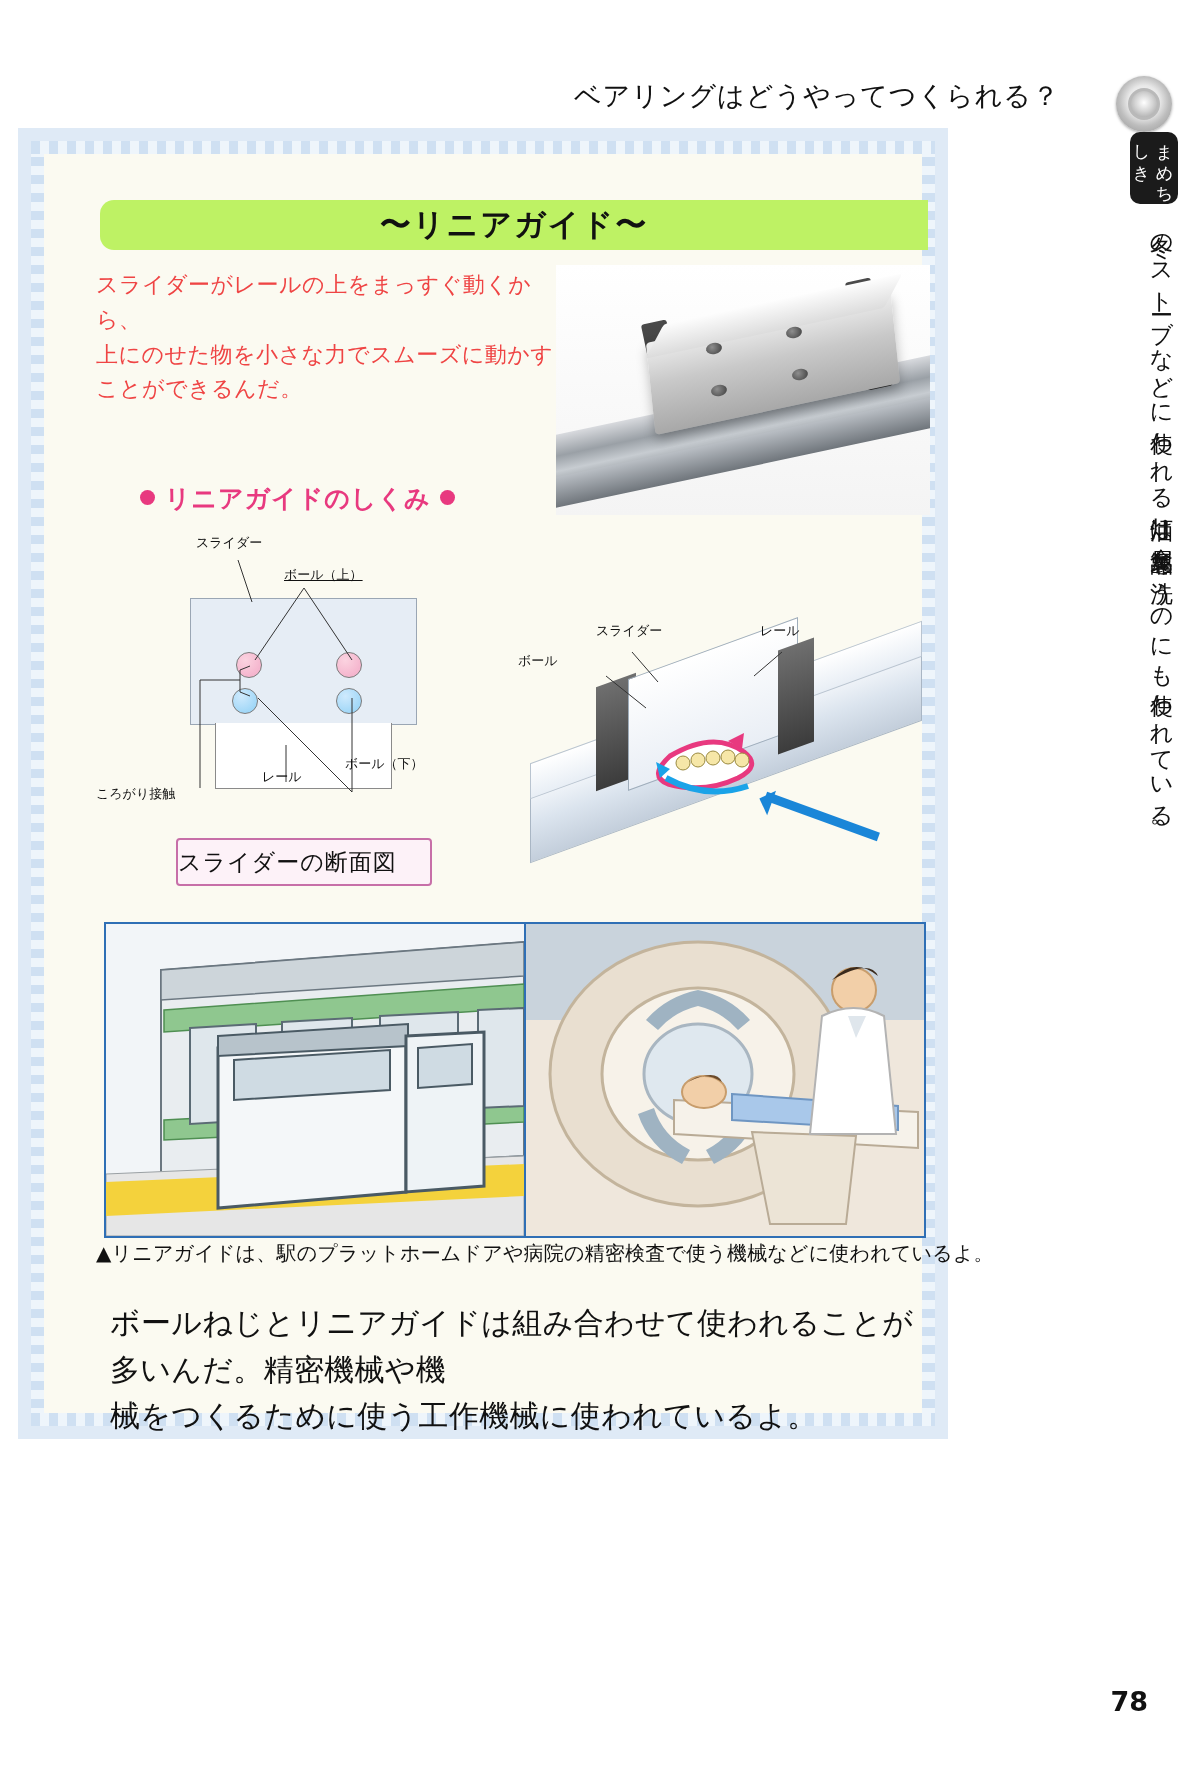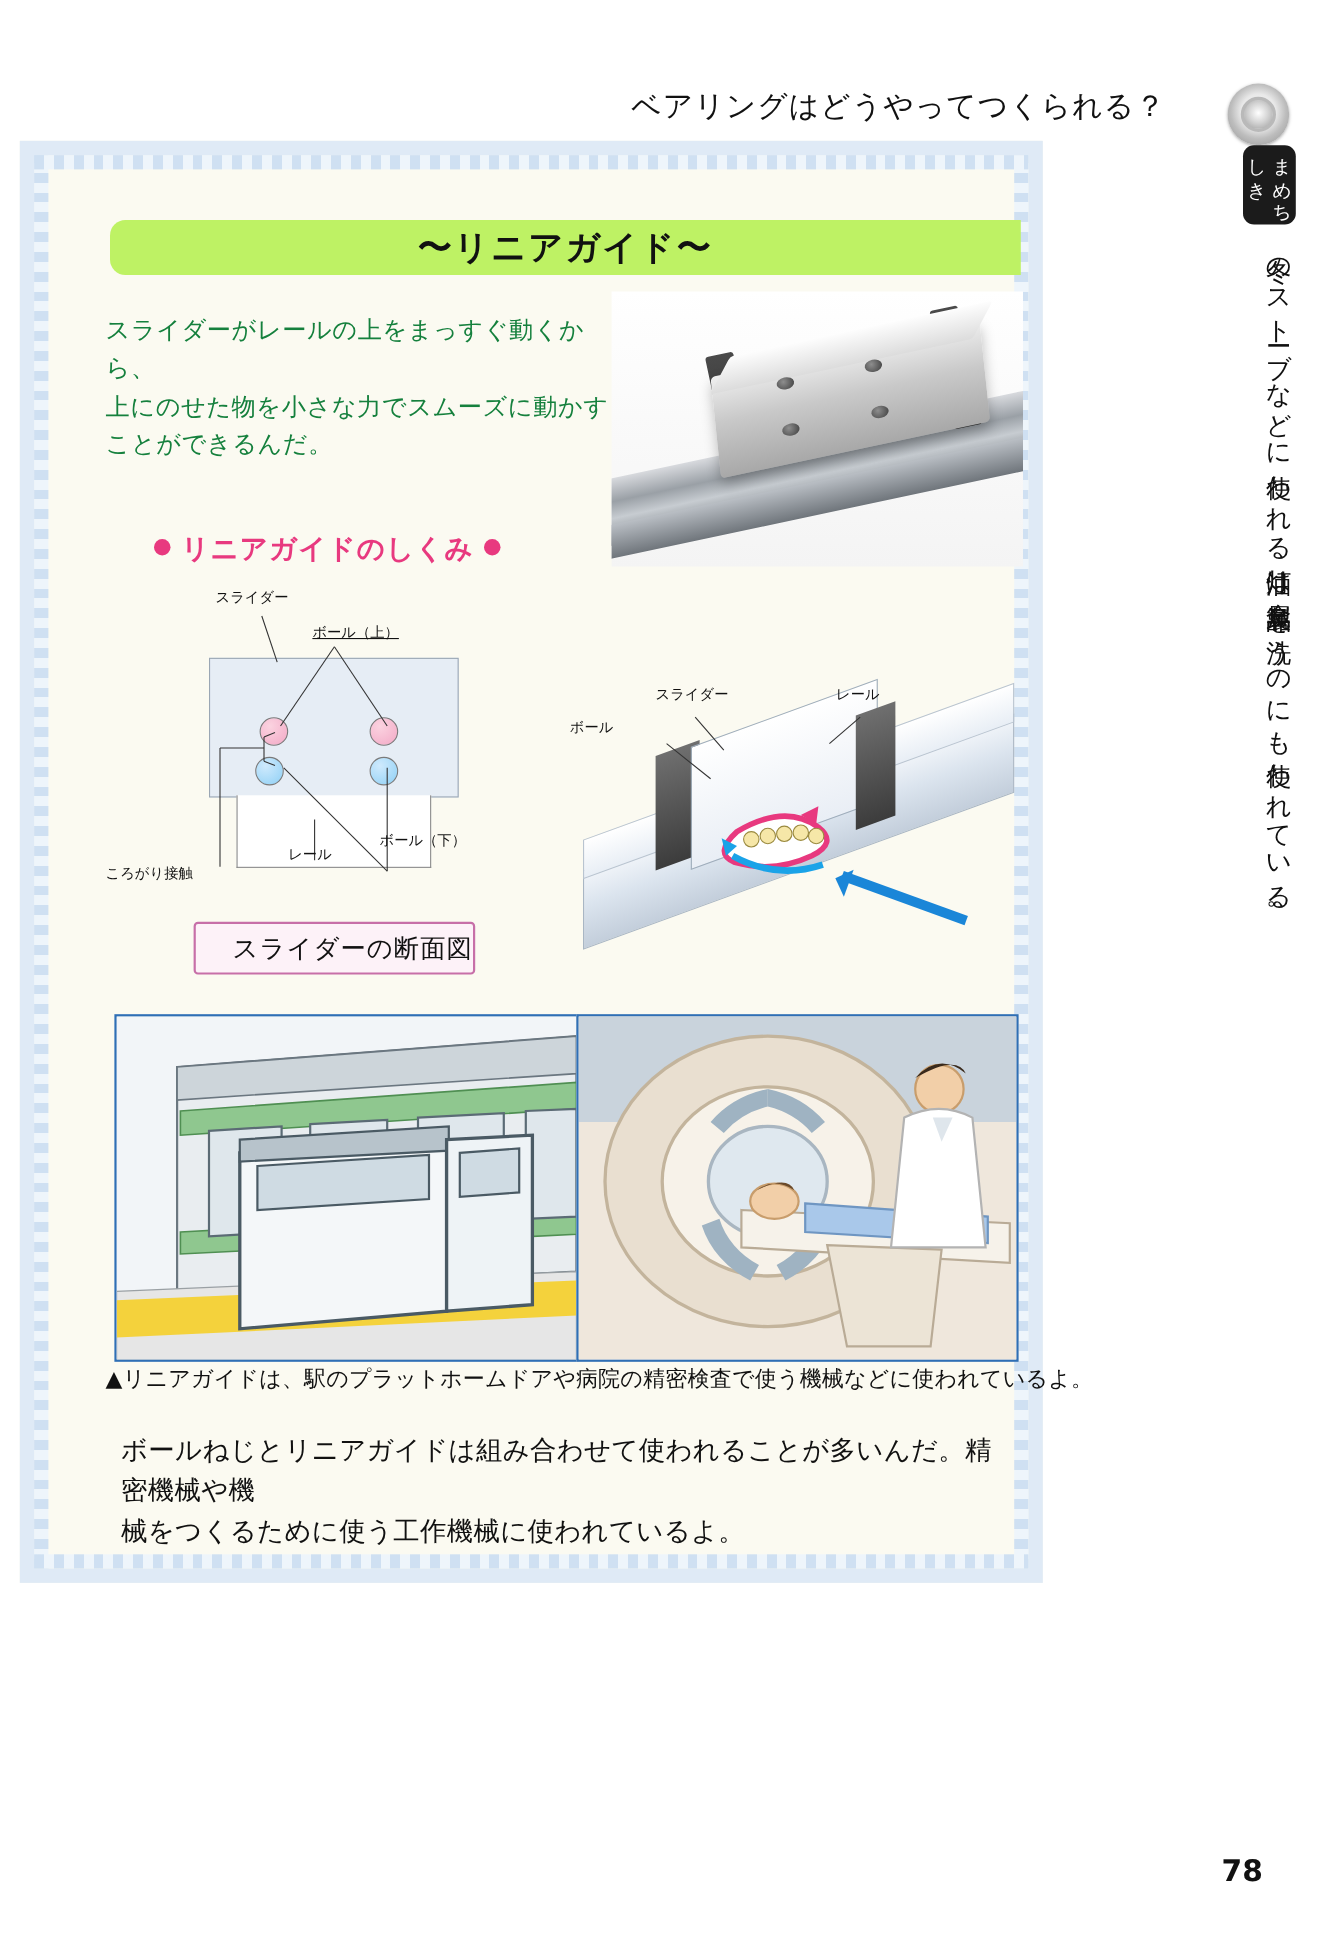--- a/index.html
+++ b/index.html
@@ -79,21 +79,21 @@
     border-radius:14px 0 0 14px;
     display:flex;align-items:center;justify-content:center;
   }
   .title-banner span{
     font-size:31px;color:#111;letter-spacing:2px;font-weight:bold;
   }
 
   
   .intro{
     position:absolute;left:96px;top:268px;width:460px;
-    font-size:22px;line-height:1.58;color:#15803d;letter-spacing:.5px;margin-top:16px;
+    font-size:22px;line-height:1.58;color:#ef4444;letter-spacing:.5px;
   }
 
   
   .photo-guide{
     position:absolute;left:556px;top:265px;width:374px;height:250px;
     background:linear-gradient(180deg,#ffffff 0%,#f4f4f4 100%);
     overflow:hidden;
   }
   .pg-rail{
     position:absolute;left:-20px;top:128px;width:440px;height:60px;
@@ -153,21 +153,21 @@
     position:absolute;width:24px;height:24px;border-radius:50%;
     border:1px solid #7a7a7a;
   }
   .ball.pink{background:radial-gradient(circle at 35% 30%,#fbd3e0,#f2a9c6);}
   .ball.blue{background:radial-gradient(circle at 35% 30%,#cfeafd,#8fd0f5);}
   .lbl{position:absolute;font-size:13px;color:#111;white-space:nowrap;}
 
   .cs-caption{
     position:absolute;left:176px;top:838px;width:252px;height:44px;
     border:2px solid #c76fa8;background:#fdf2f8;border-radius:4px;
-    display:flex;align-items:center;justify-content:flex-end;
+    display:flex;align-items:center;justify-content:flex-start;
   }
   .cs-caption span{font-size:23px;color:#111;letter-spacing:1px;}
 
   
   .iso{
     position:absolute;left:520px;top:600px;width:400px;height:300px;
   }
   .iso-rail{
     position:absolute;left:10px;top:120px;width:390px;height:70px;
     background:linear-gradient(180deg,#f3f6fa 0%,#dbe4ee 45%,#c3cedb 100%);
@@ -213,21 +213,21 @@
   .ill-train{left:104px;top:922px;width:418px;height:312px;background:#eef3f7;}
   .ill-mri{left:524px;top:922px;width:398px;height:312px;background:#f3f0ea;}
 
   .caption-row{
     position:absolute;left:96px;top:1240px;width:830px;
     font-size:20px;color:#111;letter-spacing:.2px;white-space:nowrap;
   }
 
   .bottom-text{
     position:absolute;left:110px;top:1300px;width:812px;
-    font-size:24px;line-height:1.55;color:#111;letter-spacing:.3px;
+    font-size:30px;line-height:1.55;color:#111;letter-spacing:.3px;
   }
 
   .page-number{
     position:absolute;right:52px;bottom:54px;
     font-size:27px;font-weight:bold;color:#111;
   }
 </style>
 </head>
 <body>
 

